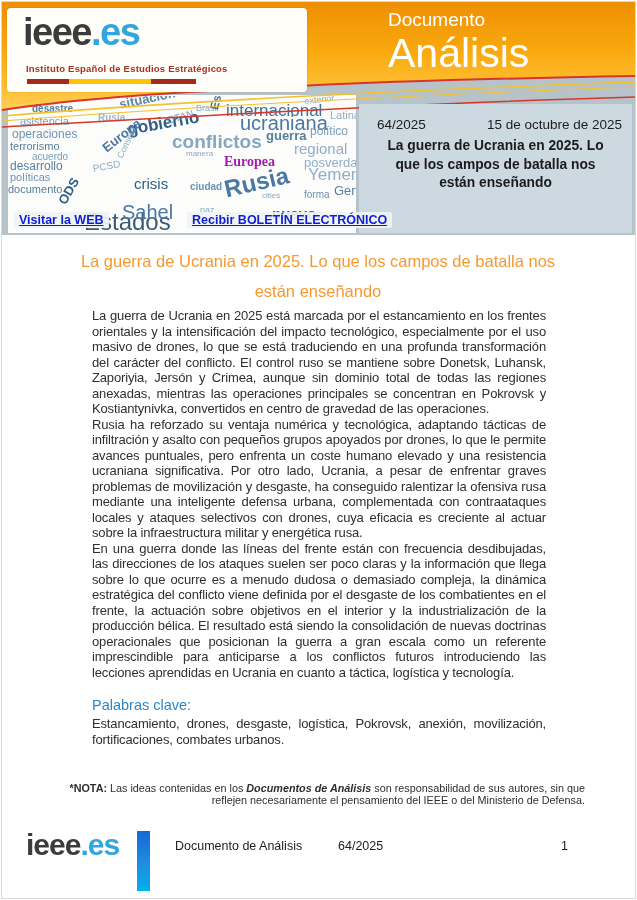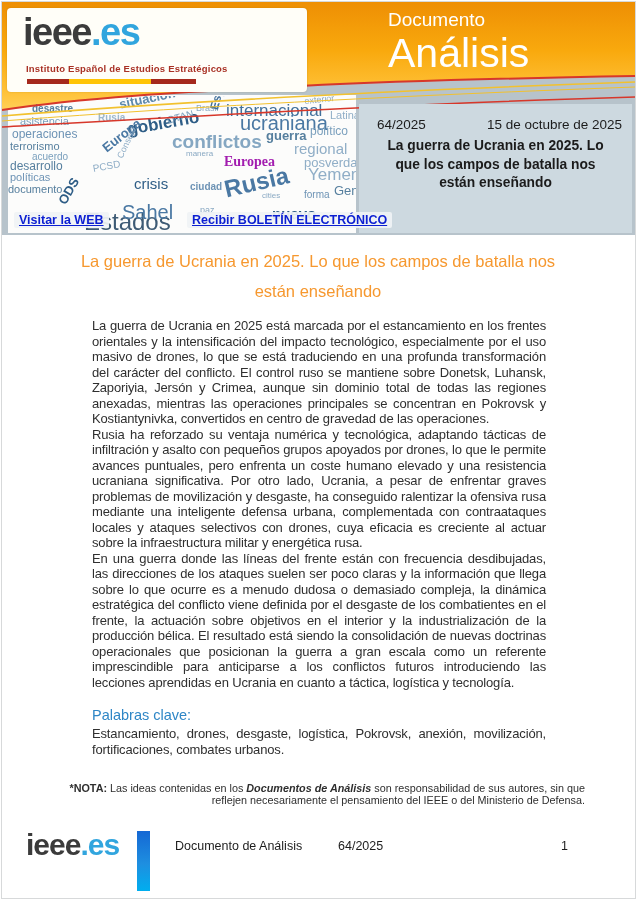--- a/index.html
+++ b/index.html
@@ -53,21 +53,21 @@
   .hlink.web  { left:14px;  top:212px; }
   .hlink.news { left:187px; top:212px; }
 
   
   .content { position:absolute; left:92px; top:246px; width:454px; }
   .art-title {
     width:500px; margin-left:-24px; text-align:center;
     color:#f6982f; font-size:16.5px; line-height:30px;
   }
   .sec-head { margin-top:9px; color:#2e86c6; font-size:14.5px; line-height:18px; }
-  .paras { margin-top:12px; }
+  .paras { margin-top:2px; }
   .paras p, .keywords {
     margin:0; text-align:justify; font-size:13px; line-height:15.5px;
     letter-spacing:-0.15px; color:#2f2f2f;
   }
   .kw-head { margin-top:16px; color:#2e86c6; font-size:14.5px; line-height:18px; }
   .keywords { margin-top:2px; }
 
   
   .footnote {
     position:absolute; left:55px; top:782px; width:530px; text-align:right;

